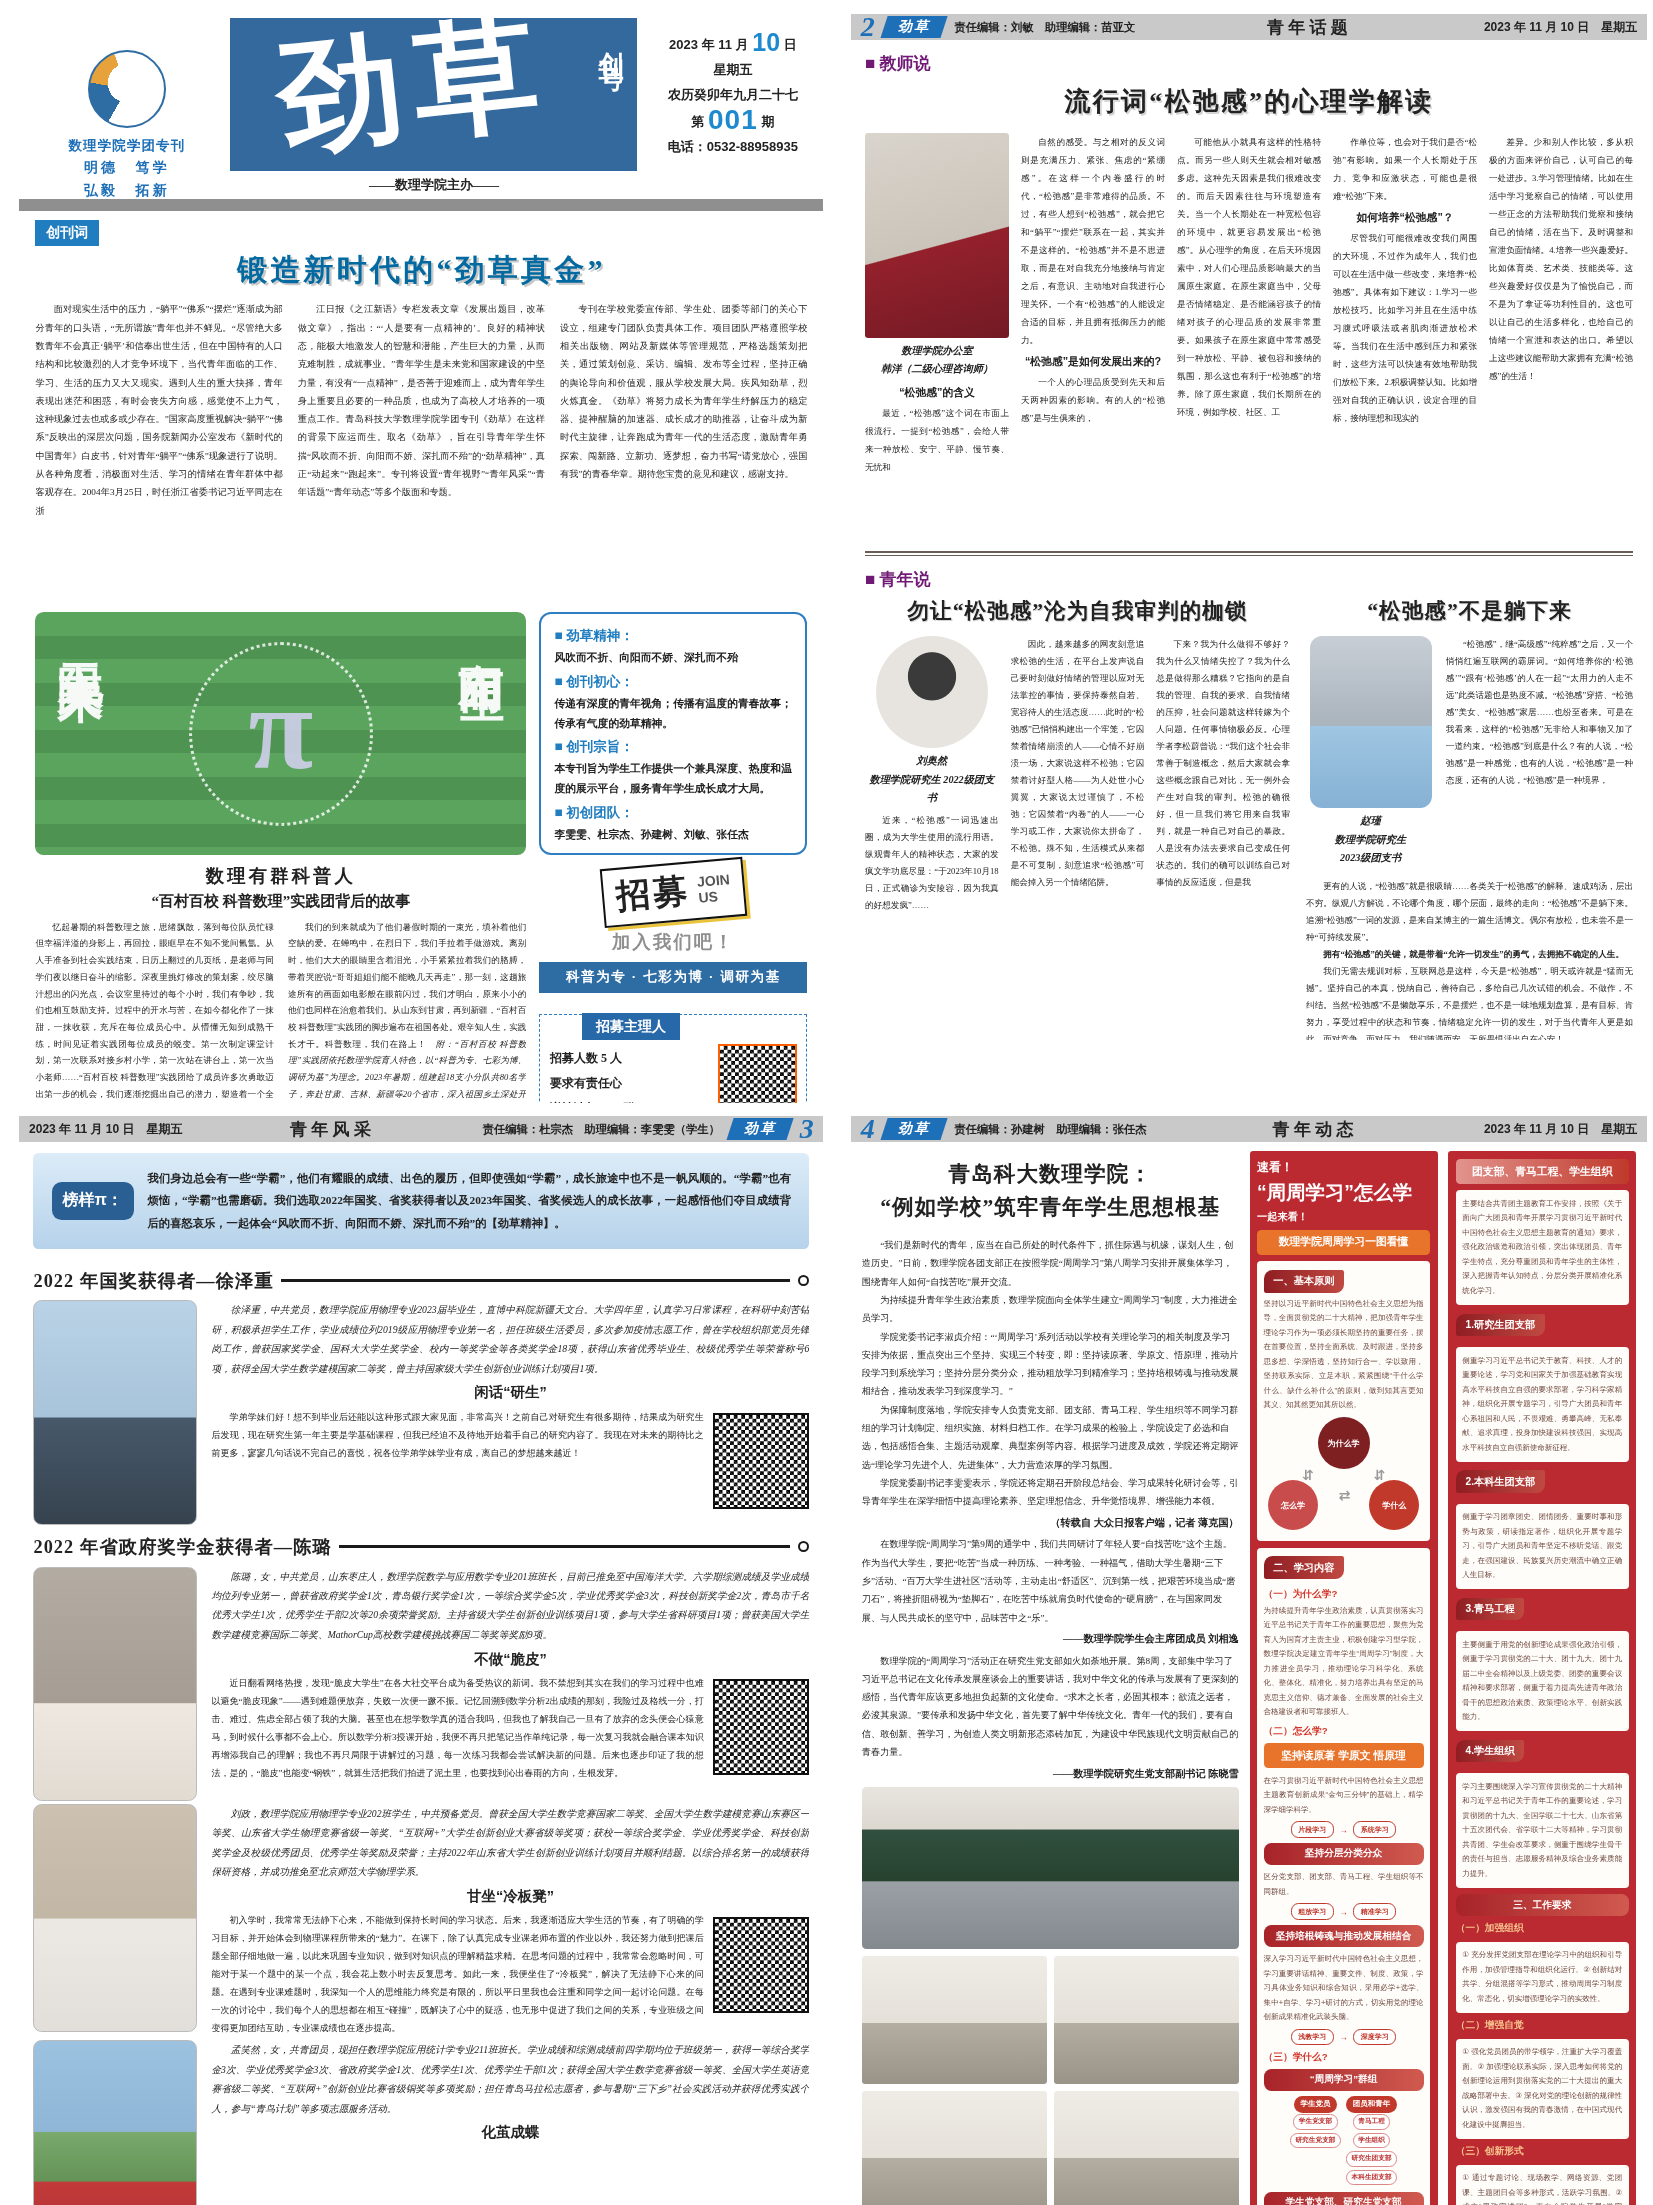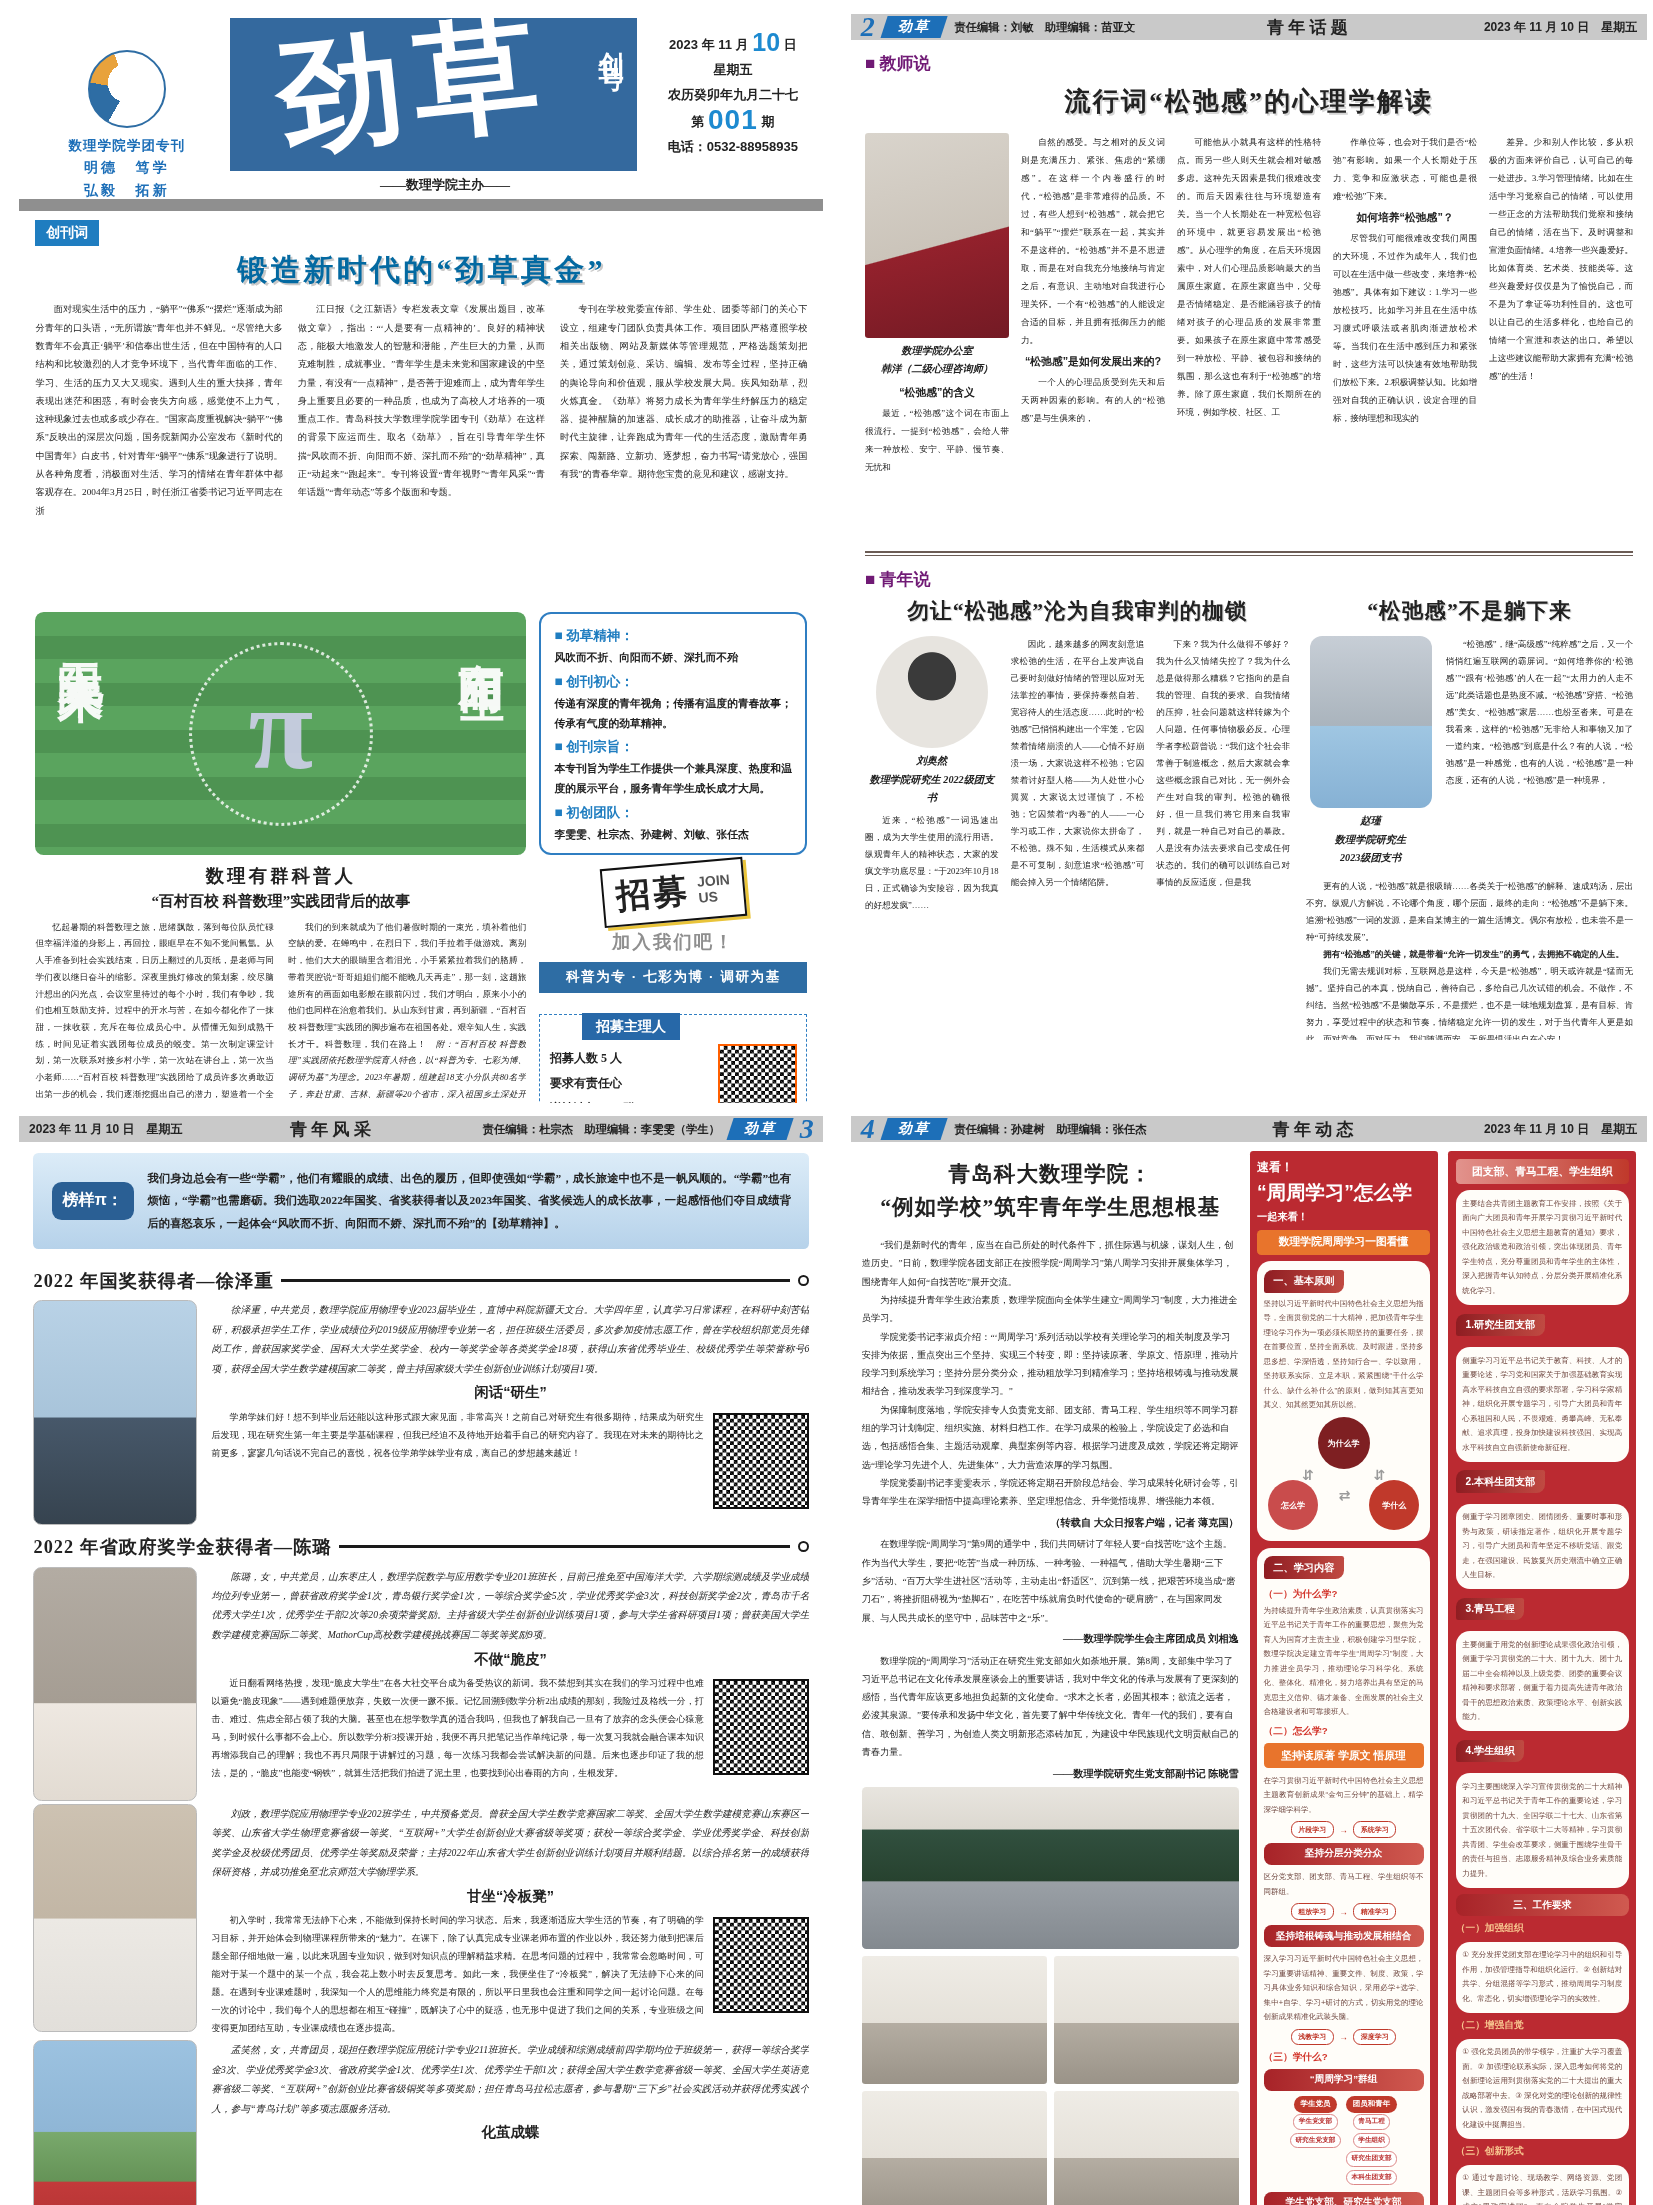--- a/index.html
+++ b/index.html
@@ -30,21 +30,21 @@
           radial-gradient(circle at 50% 42%, #ffffff 0 34%, transparent 34%),
           conic-gradient(from 210deg,#2e6da4 0 70deg,#e8a23c 70deg 130deg,#ffffff 130deg 360deg);}
   .m-org{position:absolute;left:21.5px;top:123px;width:172px;text-align:center;color:#1d6fb8;font-weight:700;}
   .m-org .t1{font-size:13.5px;letter-spacing:1.1px;}
   .m-org .t2{font-size:14px;margin-top:4.3px;letter-spacing:3.2px;}
   .m-blue{position:absolute;left:211px;top:4.3px;width:407px;height:153px;background:#34699e;}
   .m-title{position:absolute;left:48px;top:-15px;font-size:124px;font-weight:900;color:#fff;
            transform:rotate(-6deg);letter-spacing:12px;font-family:"Liberation Serif",serif;}
   .m-ckh{position:absolute;right:9.7px;top:14px;writing-mode:vertical-rl;color:#fff;font-size:25px;
          font-weight:700;letter-spacing:7.5px;}
-  .m-host{position:absolute;left:222px;top:162px;width:407px;text-align:center;font-size:13px;font-weight:700;}
+  .m-host{position:absolute;left:211px;top:162px;width:407px;text-align:center;font-size:13px;font-weight:700;}
   .m-info{position:absolute;left:623px;top:16px;width:181px;text-align:center;font-weight:700;}
   .m-info .l{font-size:13px;line-height:25px;}
   .m-info .big{color:#1d8ad0;font-size:25px;font-weight:900;vertical-align:-2.2px;}
   .m-info .issue{color:#1d8ad0;font-size:28px;font-weight:900;vertical-align:-3.2px;letter-spacing:1.1px;}
   .grayrule{height:12px;background:#8f8f8f;margin:4.3px 0 0 0;}
 
   
   .ckc-label{display:inline-block;background:#1f7dc0;color:#fff;font-size:14px;font-weight:700;
              padding:4.3px 10.8px;margin:8.6px 0 0 16px;}
   .p1-head{width:100%;text-align:center;font-size:30px;font-weight:900;color:#0369a1;
@@ -159,21 +159,21 @@
      background:linear-gradient(180deg,#e8e5df 0%,#dcd8d0 26%,#31503f 26.5%,#27422f 58%,#9aa0a6 58.5%,#83898f 100%);}
   .p4-grid{display:grid;grid-template-columns:1fr 1fr;gap:7.5px;}
   .ph-meet{height:128px;border-radius:3.2px;
      background:linear-gradient(180deg,#efece6 0%,#e5e1d9 52%,#b4ada2 52.5%,#9a9388 100%);}
   .redpanel{flex:1;background:#bb2a31;border-radius:3.2px;padding:8.6px 7.5px;color:#fff;overflow:hidden;}
   .rp-look{font-size:12px;font-weight:900;}
   .rp-big{font-size:19.4px;font-weight:900;line-height:27px;margin:3.2px 0;}
   .rp-sub{font-size:10.2px;font-weight:700;margin-bottom:6.5px;}
   .rp-orange{background:#e8742c;color:#fff;text-align:center;font-size:10.8px;font-weight:800;
              border-radius:4.3px;padding:5.4px 3.2px;margin:5.4px 0;}
-  .rp-card{background:#fffdf9;border-radius:14px;padding:6.5px;color:#6e463f;margin:6.5px 0;}
+  .rp-card{background:#fffdf9;border-radius:4px;padding:6.5px;color:#6e463f;margin:6.5px 0;}
   .rp-pill{display:inline-block;background:linear-gradient(90deg,#8f1d22,#c04a42);color:#fff;font-size:10.2px;
            font-weight:900;padding:4.3px 9.7px;border-radius:8.6px 2.2px 8.6px 2.2px;margin:2.2px 0 4.3px 0;}
   .rp-txt{font-size:7.5px;line-height:14.5px;text-align:justify;}
   .rp-redh{color:#d3362c;font-size:9.7px;font-weight:900;margin:5.4px 0 2.2px 0;}
   .circ-wrap{position:relative;height:113px;margin:4.3px 0;}
   .circ{position:absolute;border-radius:50%;color:#fff;display:flex;align-items:center;justify-content:center;
         font-weight:900;font-size:8px;}
   .c1{width:52px;height:52px;background:#7e1f22;left:50%;top:0;transform:translateX(-50%);}
   .c2{width:50px;height:50px;background:#c94c4c;left:4.3px;bottom:0;}
   .c3{width:50px;height:50px;background:#c0392b;right:4.3px;bottom:0;}

